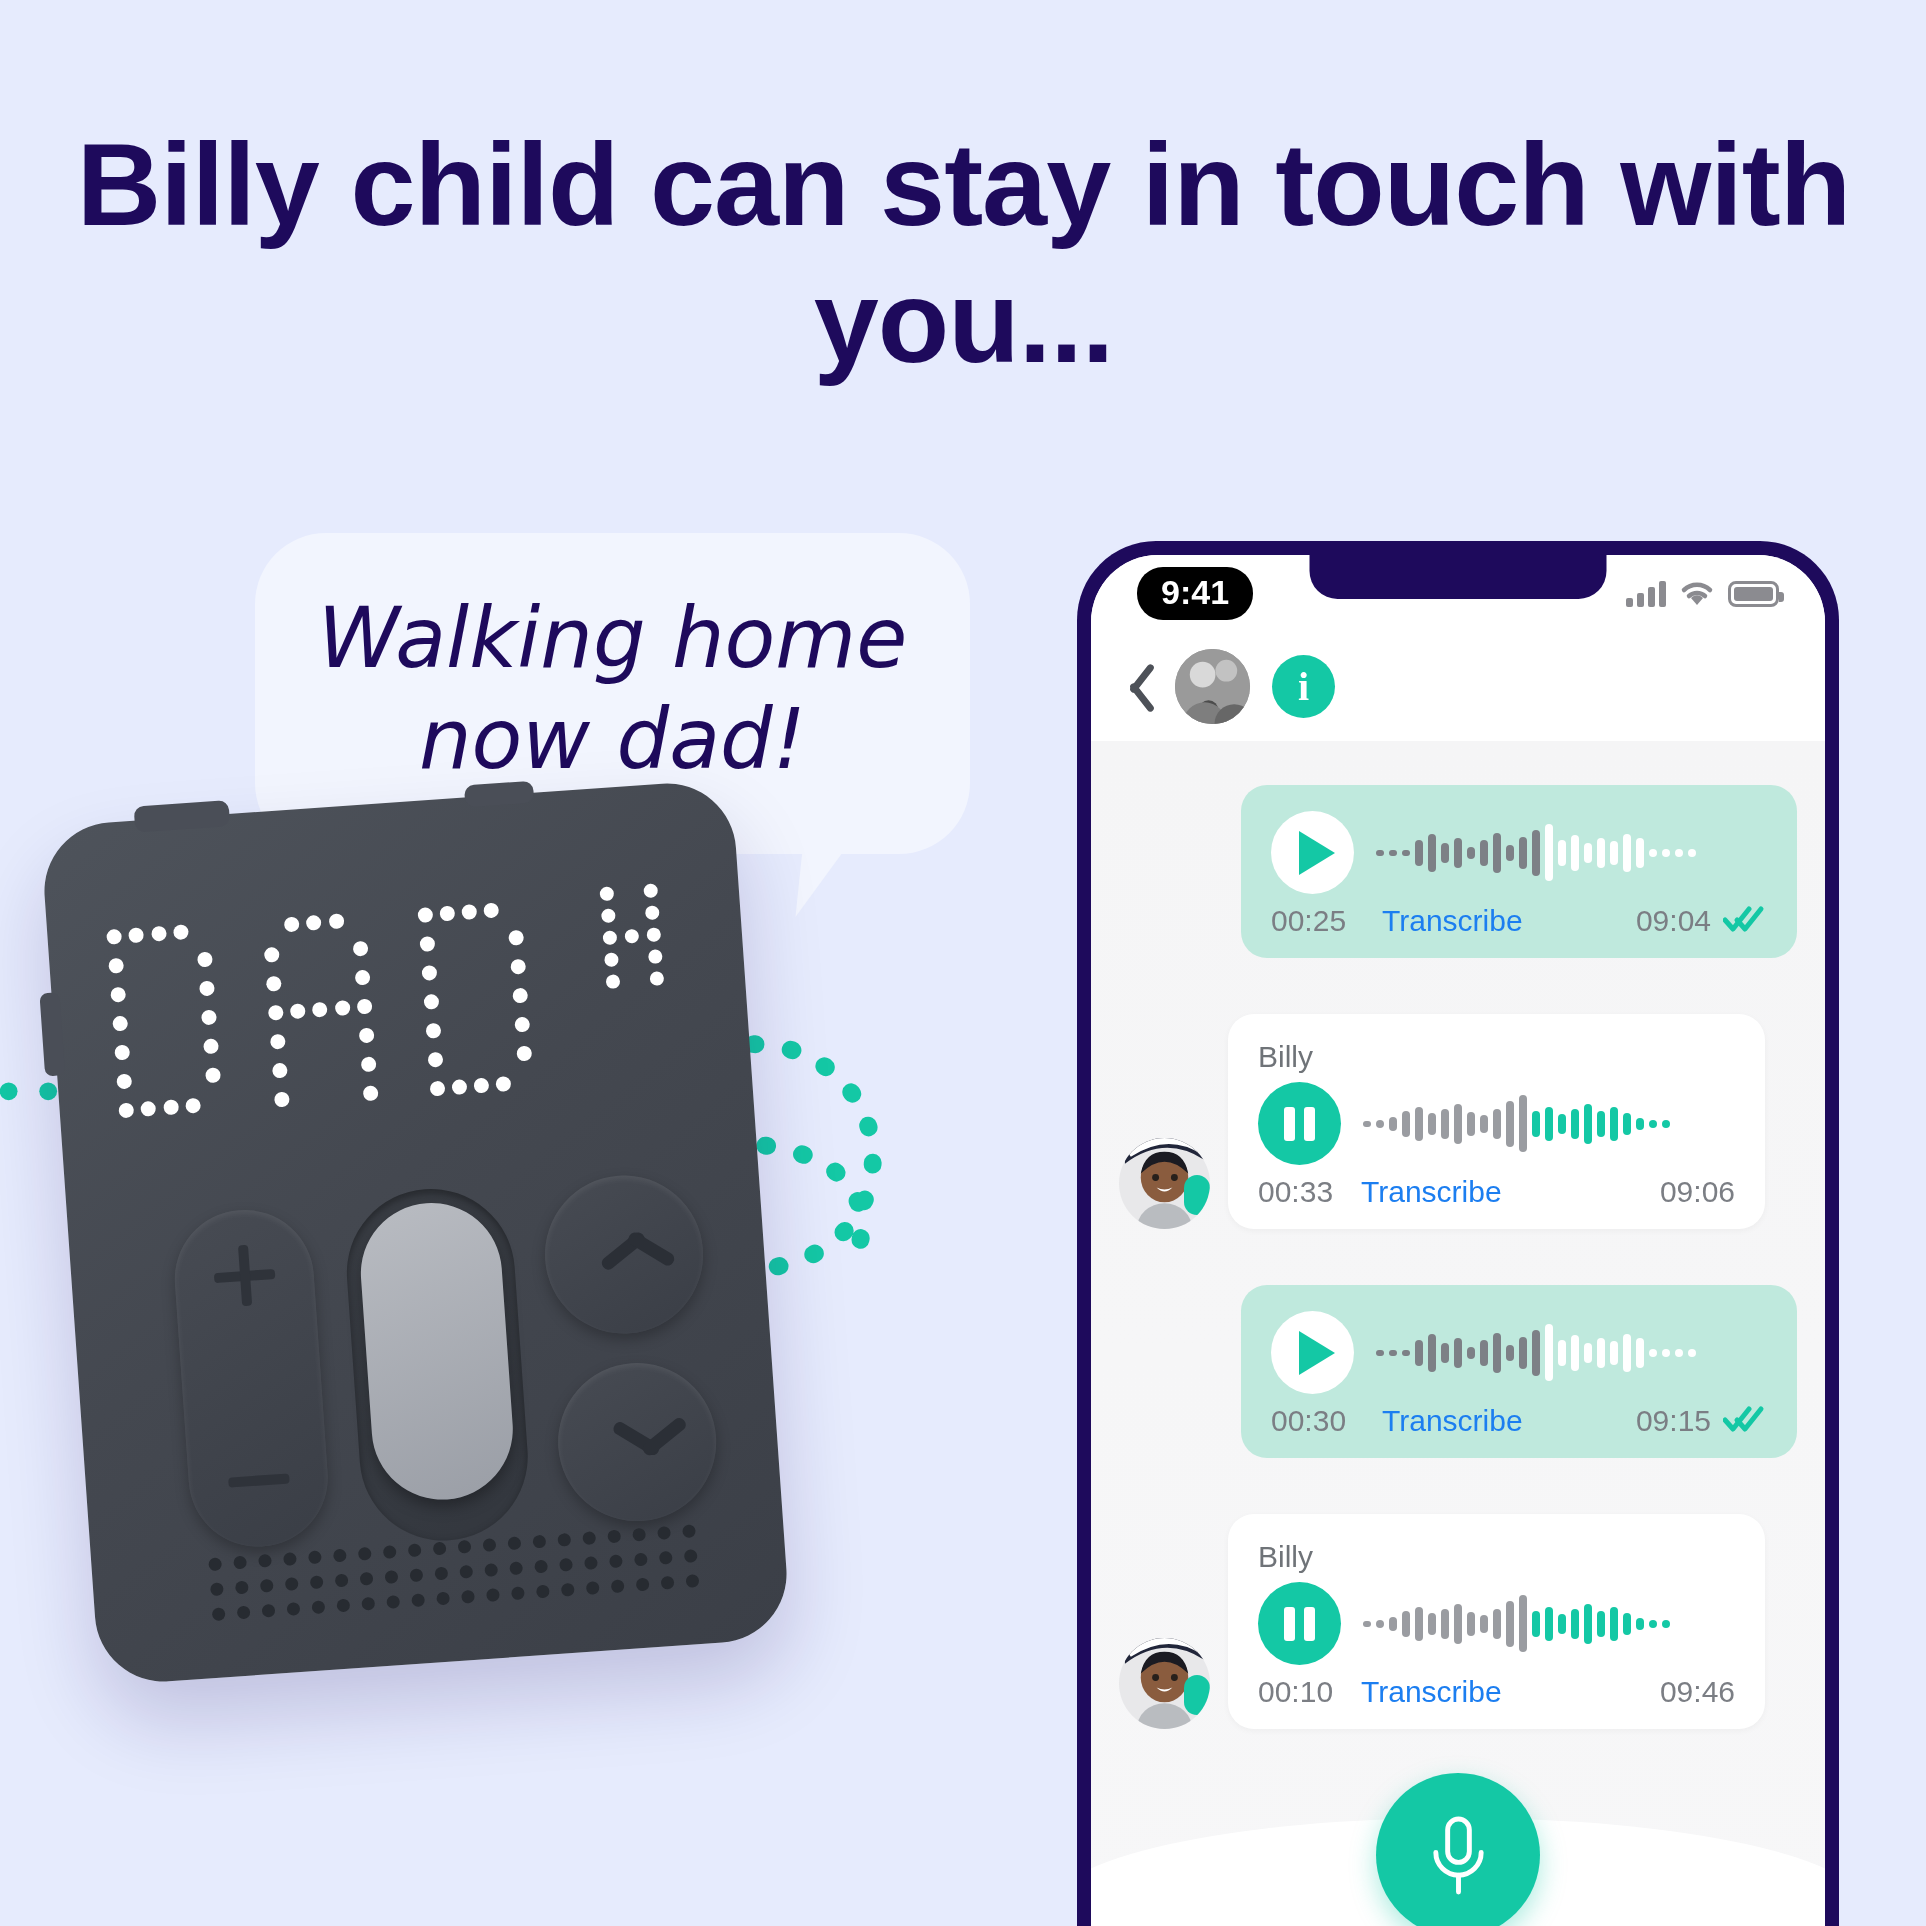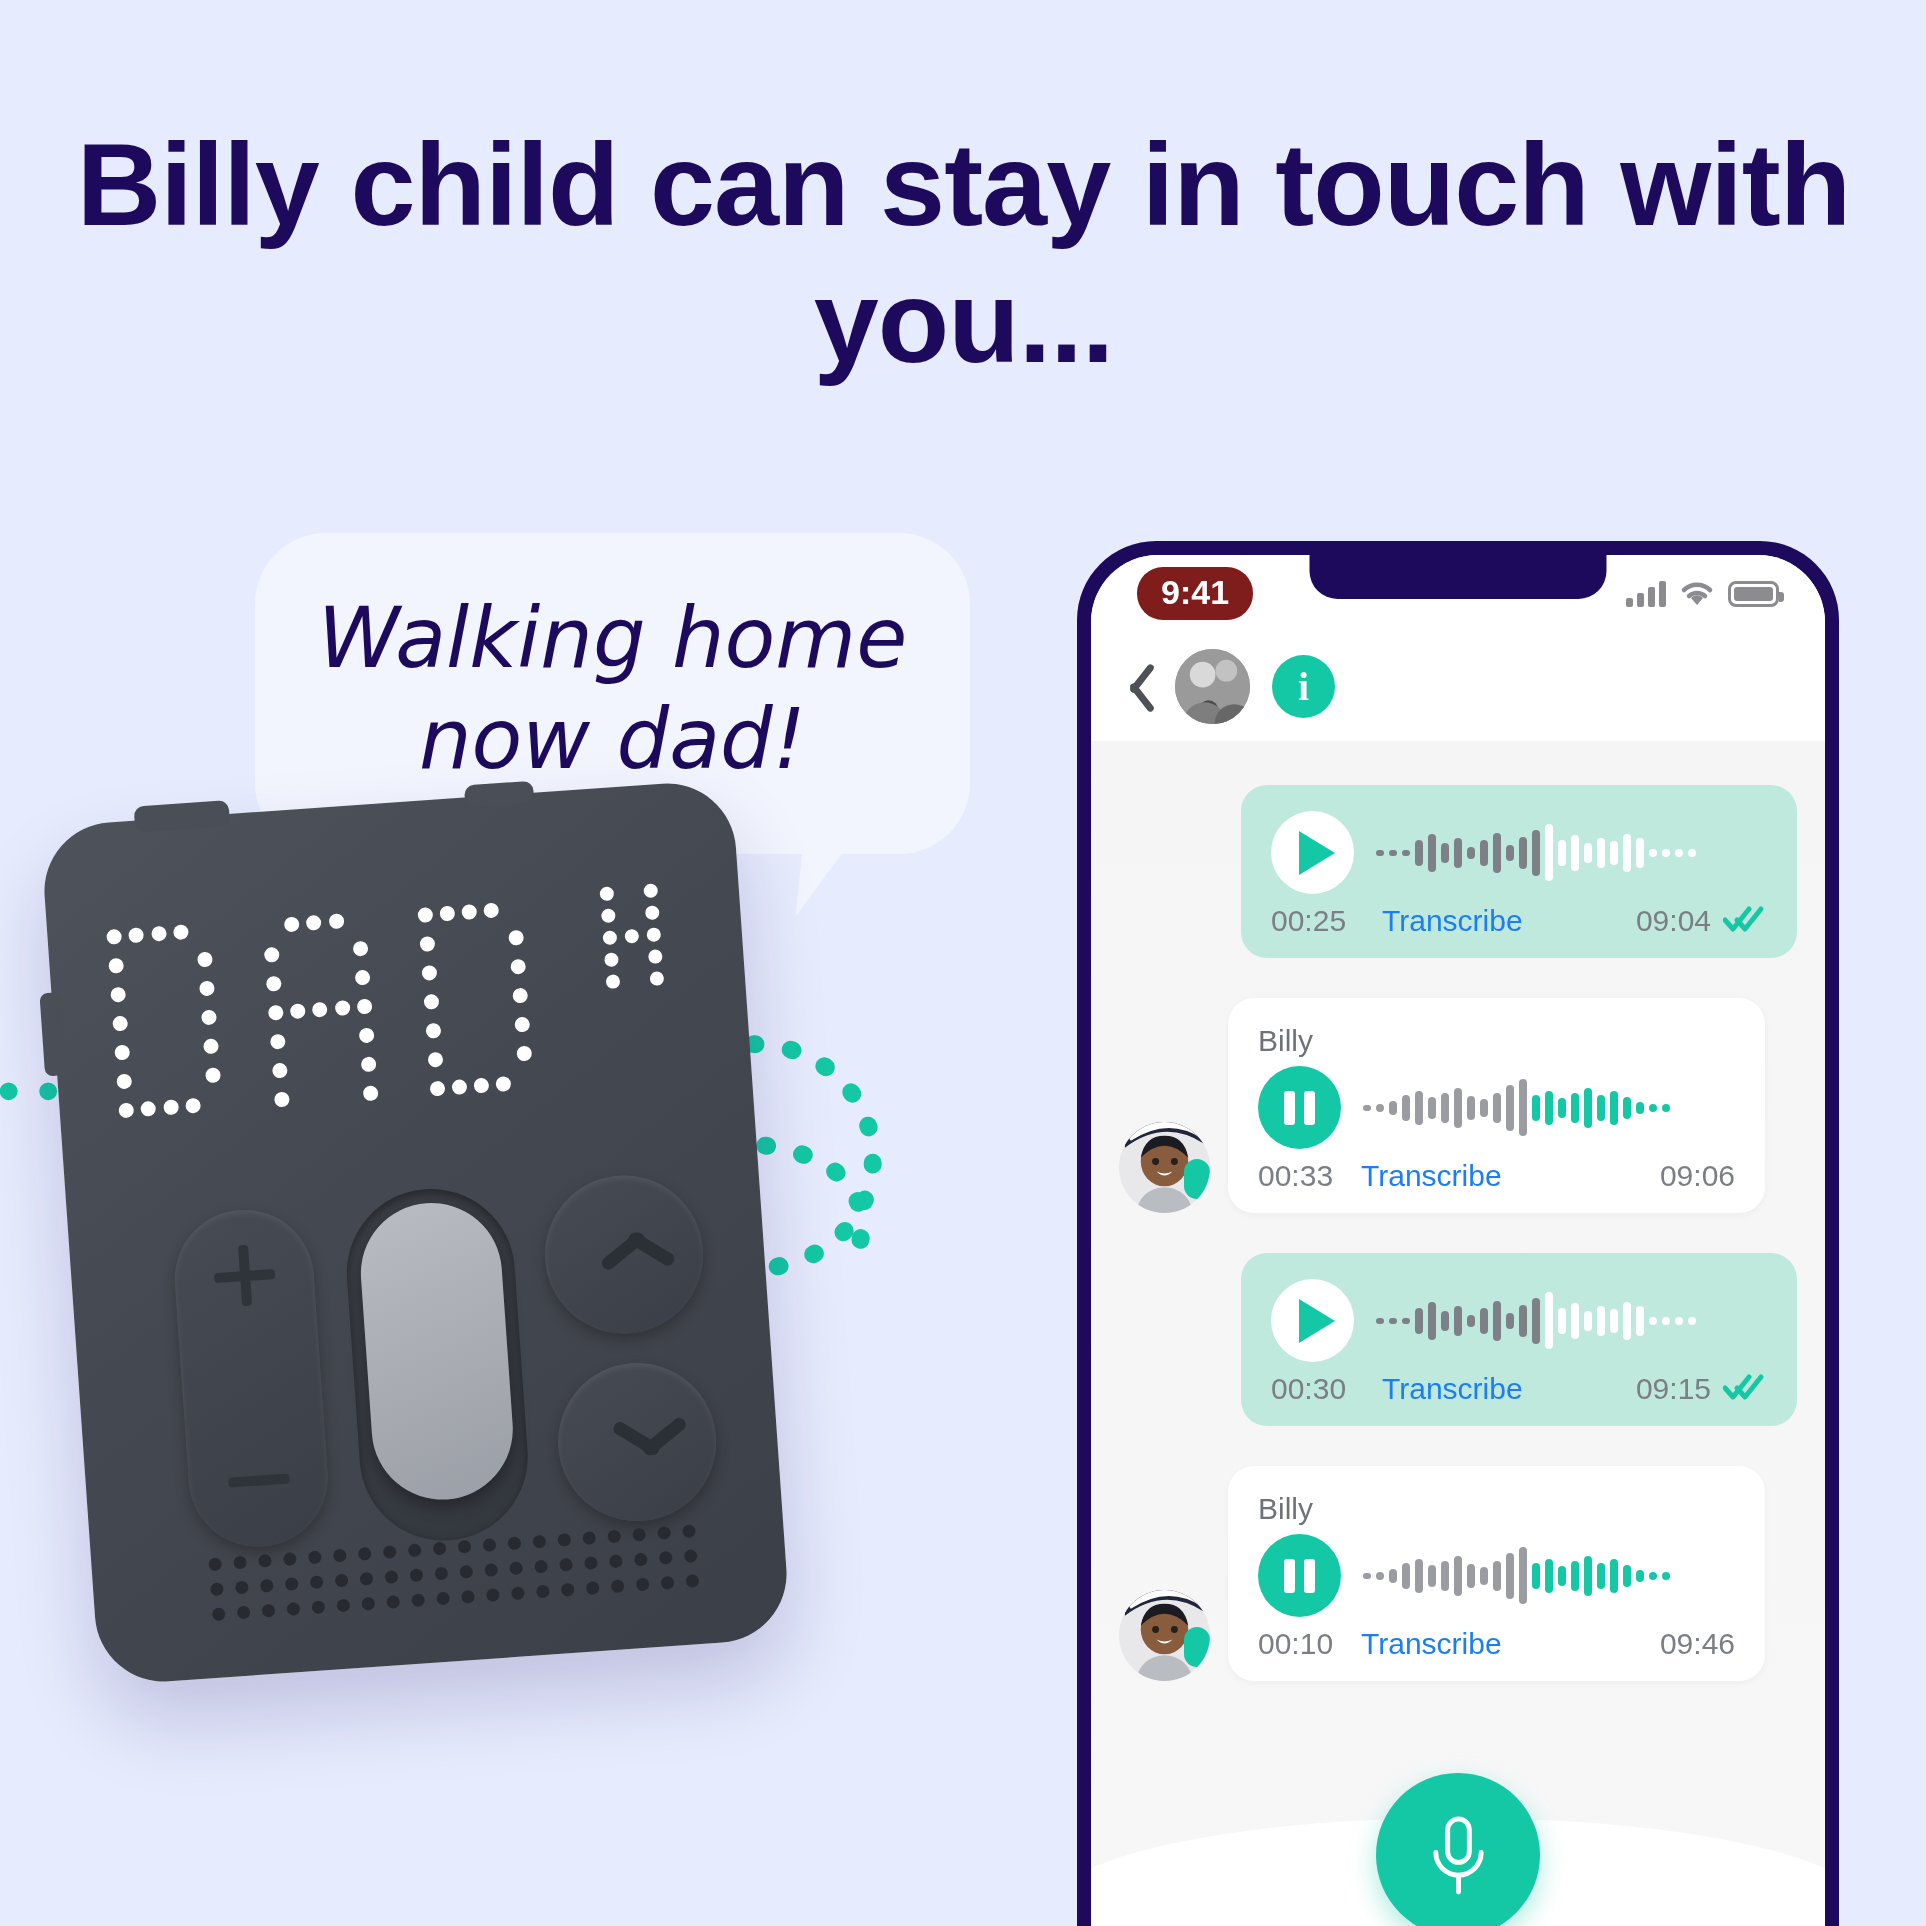--- a/index.html
+++ b/index.html
@@ -182,21 +182,21 @@
     position:absolute; top:0; left:50%; transform:translateX(-50%);
     width: 297px; height: 44px; background:#1e0a5c;
     border-radius: 0 0 28px 28px; z-index: 6;
   }
   .statusbar {
     position: relative; height: 77px; background:#fff;
     display:flex; align-items:center; justify-content:space-between;
     padding: 0 46px; z-index: 5;
   }
   .time-pill {
-    background:#7f1d1d; color:#fff; font-size: 34px; font-weight:600;
+    background:#000000; color:#fff; font-size: 34px; font-weight:600;
     border-radius: 26px; padding: 6px 24px 8px;
   }
   .status-icons { display:flex; align-items:center; gap: 14px; }
   .sig { display:flex; align-items:flex-end; gap:4px; height:26px; }
   .sig i { width:7px; background:#8b8b90; border-radius:2px; }
   .sig i:nth-child(1){height:9px}.sig i:nth-child(2){height:14px}
   .sig i:nth-child(3){height:20px}.sig i:nth-child(4){height:26px}
   .wifi svg { display:block; }
   .battery {
     width: 51px; height: 26px; border:3px solid #8b8b90; border-radius:8px; position:relative;
@@ -235,21 +235,21 @@
     background: linear-gradient(180deg,#f5f5f6 0%, #f7f7f8 100%);
     padding: 44px 28px 0;
     overflow:hidden;
   }
   .today-pill {
     margin: 0 auto 38px; width: 244px; background:#fff;
     border-radius: 40px; text-align:center; padding: 20px 0;
     color:#55585e; font-size: 34px;
   }
 
-  .msg-row { display:flex; align-items:flex-end; gap: 18px; margin-bottom: 40px; }
+  .msg-row { display:flex; align-items:flex-end; gap: 18px; margin-bottom: 56px; }
   .msg-row.out { justify-content:flex-end; }
 
   .bubble {
     border-radius: 26px; padding: 26px 30px 20px;
     position:relative;
   }
   .bubble.out { background:#bfe9dd; width: 556px; }
   .bubble.in  { background:#fff; width: 537px; box-shadow: 0 2px 6px rgba(0,0,0,0.04); }
 
   .sender-name { color:#6f7378; font-size: 30px; margin-bottom: 8px; }

